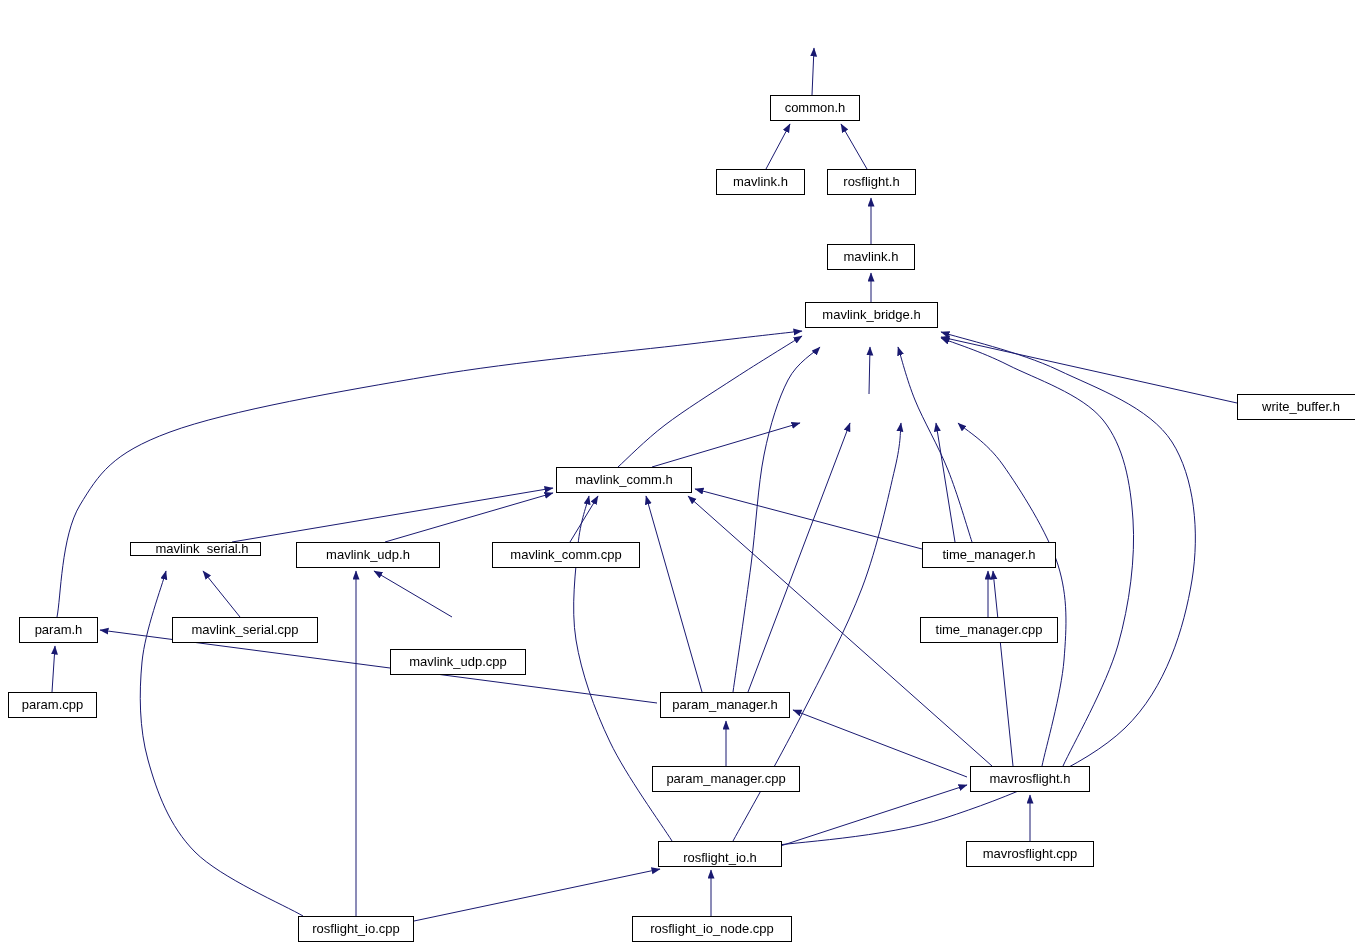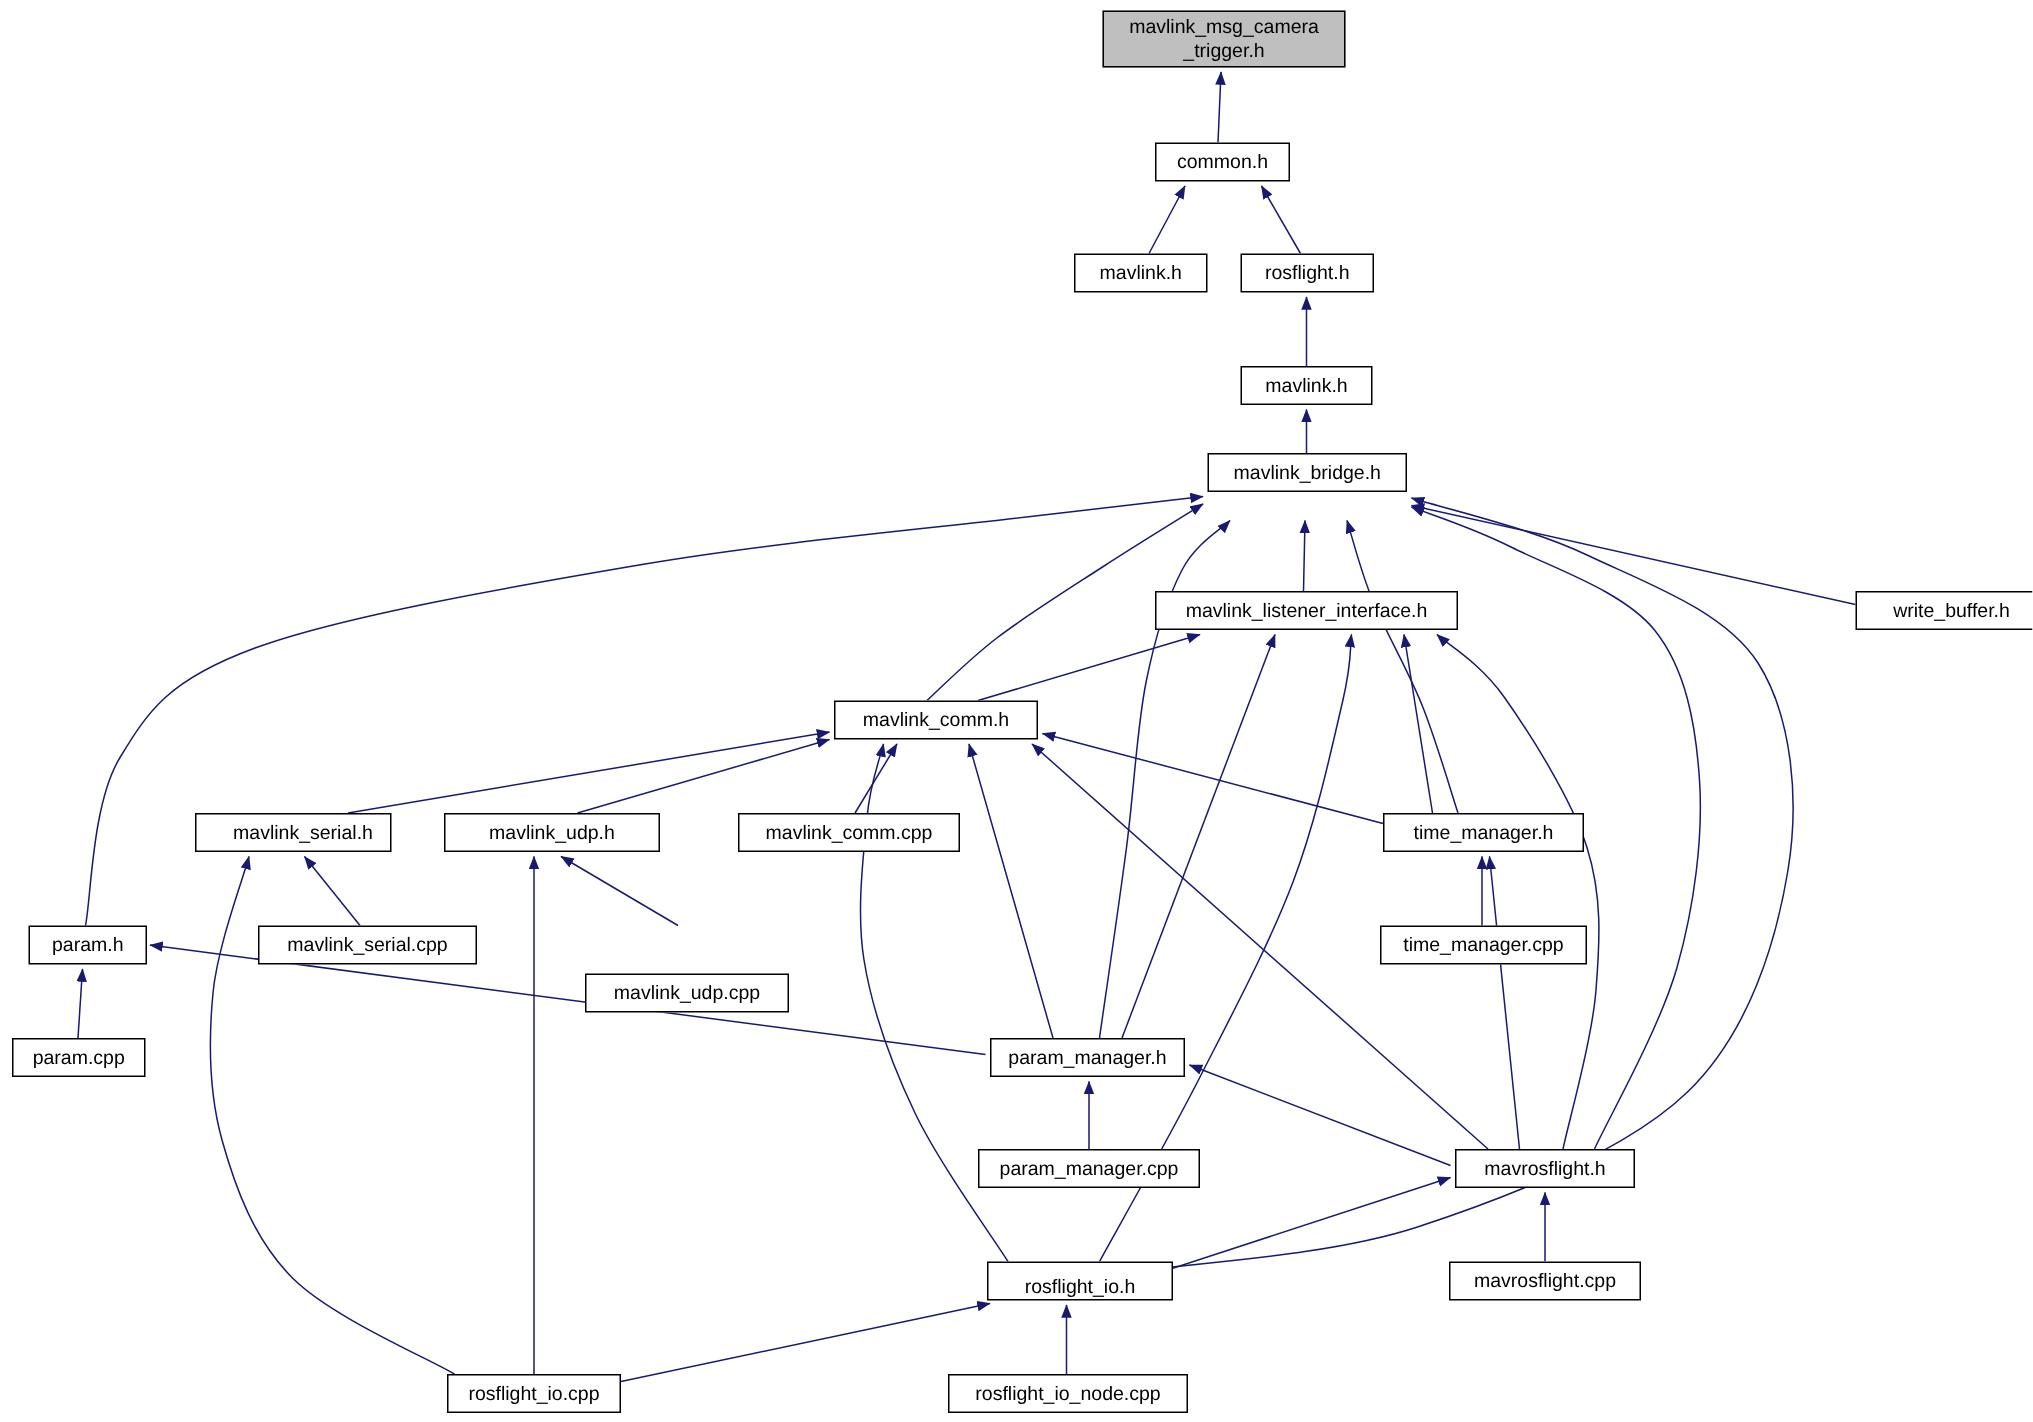--- a/index.html
+++ b/index.html
@@ -81,31 +81,28 @@
         <path d="M52,692 L55,646" class="edge" marker-end="url(#arrowhead)"></path>
         <path d="M726,766 L726,721" class="edge" marker-end="url(#arrowhead)"></path>
         <path d="M1030,841 L1030,795" class="edge" marker-end="url(#arrowhead)"></path>
         <path d="M414,921 L660,869" class="edge" marker-end="url(#arrowhead)"></path>
         <path d="M711,916 L711,870" class="edge" marker-end="url(#arrowhead)"></path>
         <path d="M303,916 C285,905.3333333333334 220.83333333333334,878 195,852 C169.16666666666666,826 156.83333333333334,791.6666666666666 148,760 C139.16666666666666,728.3333333333334 139,693.5 142,662 C145,630.5 162,586.1666666666666 166,571" class="edge" marker-end="url(#arrowhead)"></path>
         <path d="M356,916 L356,571" class="edge" marker-end="url(#arrowhead)"></path>
       </g>
   </svg>
   <div class="nodes-layer">
-      <div class="node root" style="left: 735px; top: 7px; width: 162px; height: 38px;"><span>mavlink_msg_camera
-_trigger.h</span></div>
       <div class="node" style="left: 770px; top: 95px; width: 90px; height: 26px;"><span>common.h</span></div>
       <div class="node" style="left: 716px; top: 169px; width: 89px; height: 26px;"><span>mavlink.h</span></div>
       <div class="node" style="left: 827px; top: 169px; width: 89px; height: 26px;"><span>rosflight.h</span></div>
       <div class="node" style="left: 827px; top: 244px; width: 88px; height: 26px;"><span>mavlink.h</span></div>
       <div class="node" style="left: 805px; top: 302px; width: 133px; height: 26px;"><span>mavlink_bridge.h</span></div>
-      <div class="node" style="left: 770px; top: 394px; width: 202px; height: 26px;"><span>mavlink_listener_interface.h</span></div>
       <div class="node" style="left: 1237px; top: 394px; width: 128px; height: 26px; text-align: center;"><span>write_buffer.h</span></div>
       <div class="node" style="left: 556px; top: 467px; width: 136px; height: 26px;"><span>mavlink_comm.h</span></div>
-      <div class="node" style="left: 130px; top: 542px; width: 131px; height: 26px; padding-left: 13px;"><span>mavlink_serial.h</span></div>
+      <div class="node" style="left: 130px; top: 542px; width: 131px; height: 14px; padding-left: 13px;"><span>mavlink_serial.h</span></div>
       <div class="node" style="left: 296px; top: 542px; width: 144px; height: 26px;"><span>mavlink_udp.h</span></div>
       <div class="node" style="left: 492px; top: 542px; width: 148px; height: 26px;"><span>mavlink_comm.cpp</span></div>
       <div class="node" style="left: 922px; top: 542px; width: 134px; height: 26px;"><span>time_manager.h</span></div>
       <div class="node" style="left: 19px; top: 617px; width: 79px; height: 26px;"><span>param.h</span></div>
       <div class="node" style="left: 172px; top: 617px; width: 146px; height: 26px;"><span>mavlink_serial.cpp</span></div>
       <div class="node" style="left: 390px; top: 617px; width: 136px; height: 26px; margin-top: 32px;"><span>mavlink_udp.cpp</span></div>
       <div class="node" style="left: 920px; top: 617px; width: 138px; height: 26px;"><span>time_manager.cpp</span></div>
       <div class="node" style="left: 8px; top: 692px; width: 89px; height: 26px;"><span>param.cpp</span></div>
       <div class="node" style="left: 660px; top: 692px; width: 130px; height: 26px;"><span>param_manager.h</span></div>
       <div class="node" style="left: 652px; top: 766px; width: 148px; height: 26px; text-align: right;"><span>param_manager.cpp</span></div>

